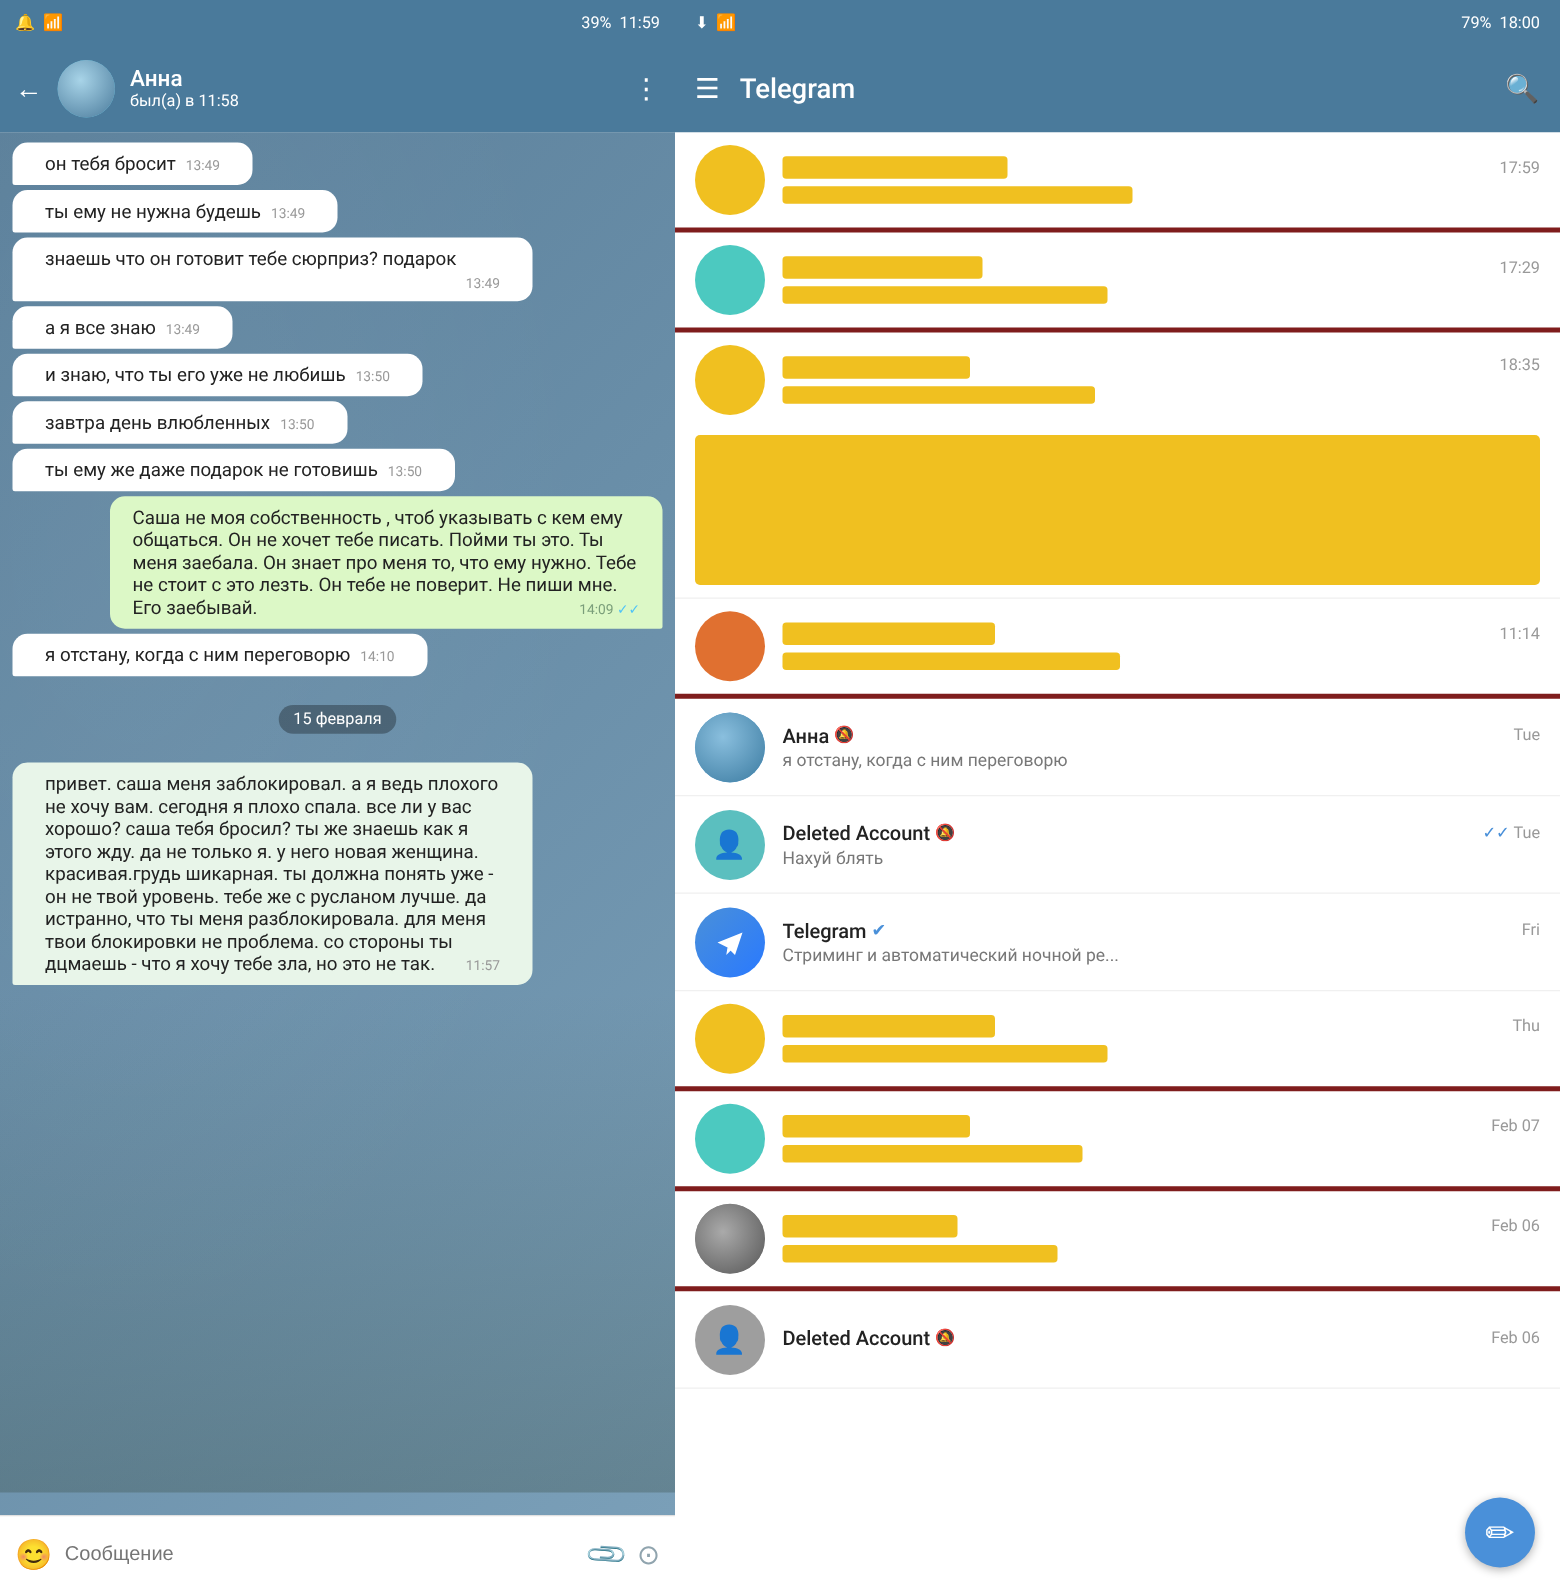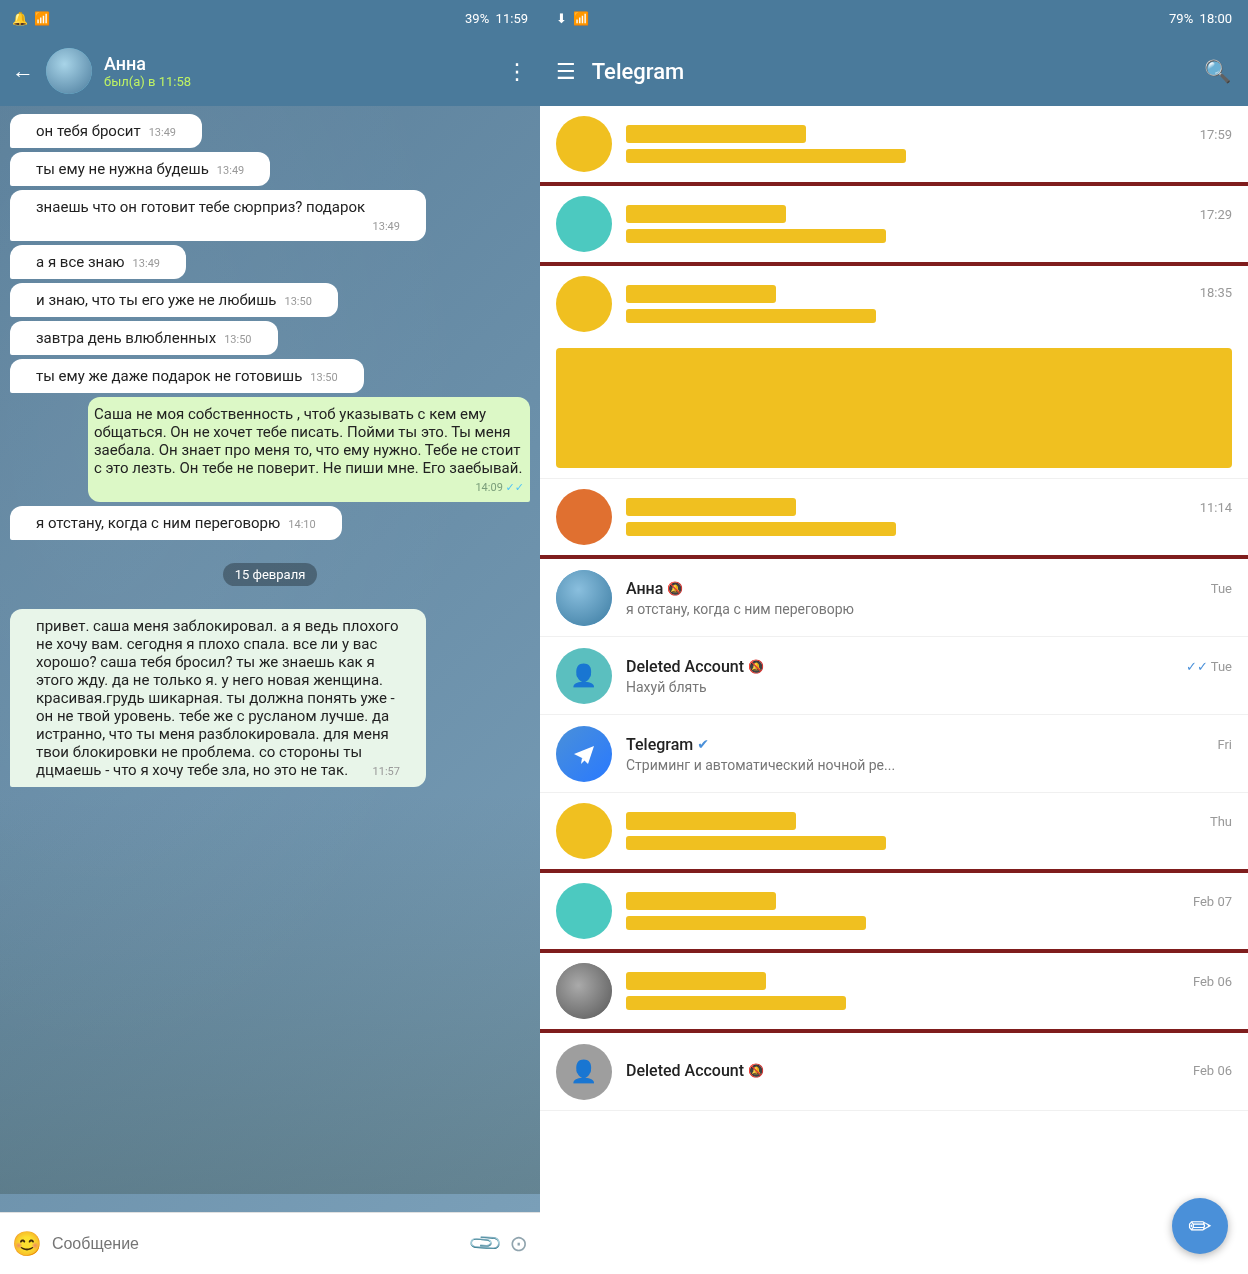--- a/index.html
+++ b/index.html
@@ -68,21 +68,21 @@
       flex: 1;
     }
 
     .header-name {
       color: #fff;
       font-size: 18px;
       font-weight: 500;
     }
 
     .header-status {
-      color: #bef264;
+      color: #ffffff;
       font-size: 13px;
     }
 
     .header-menu {
       color: #fff;
       font-size: 22px;
       cursor: pointer;
     }
 
     .chat-bg {
@@ -118,21 +118,21 @@
       font-size: 15px;
       color: #222;
       align-self: flex-start;
       position: relative;
     }
 
     .msg-outgoing {
       max-width: 85%;
       background: #dcf8c6;
       border-radius: 12px 12px 2px 12px;
-      padding: 8px 6px;
+      padding: 8px 18px;
       font-size: 15px;
       color: #222;
       align-self: flex-end;
       position: relative;
     }
 
     .msg-time {
       font-size: 11px;
       color: #999;
       float: right;

